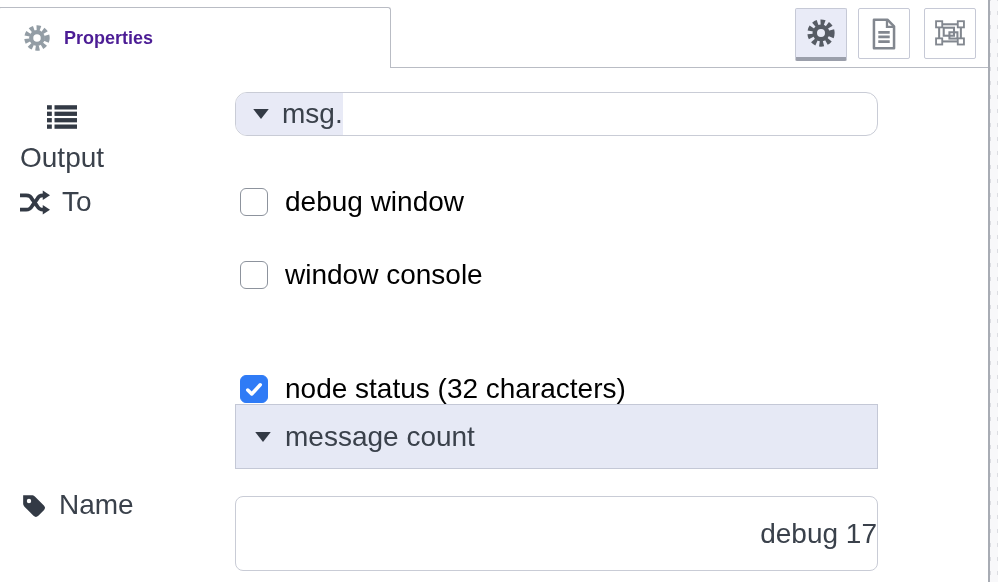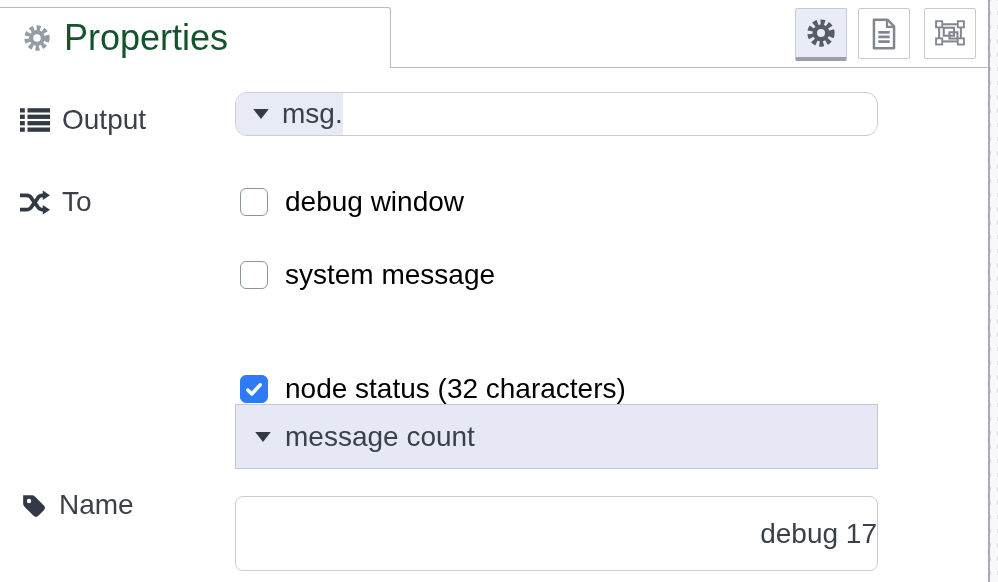--- a/index.html
+++ b/index.html
@@ -9,21 +9,21 @@
     font-family:"Liberation Sans","DejaVu Sans",sans-serif;
     color:#3a414b;
   }
   
   .tab{
     position:absolute;left:-2px;top:7px;width:393px;height:61px;
     background:#fff;border:1.5px solid #b9bcc4;border-bottom:none;
     border-radius:3px 3px 0 0;
     display:flex;align-items:center;gap:13px;padding-left:24px;box-sizing:border-box;
   }
-  .tab-title{font-size:36px;font-weight:normal;color:#14532d;}
+  .tab-title{font-size:18px;font-weight:bold;color:#4c1d95;}
   .tab-gear{color:#939da5;width:28px;height:28px;}
   .tabs-underline{
     position:absolute;left:391px;top:66.5px;width:597px;height:1.5px;background:#b9bcc4;
   }
   .tb-btn{
     position:absolute;top:8px;width:52px;box-sizing:border-box;border-radius:2px;
     display:flex;align-items:center;justify-content:center;cursor:pointer;
   }
   .tb-btn.active{
     left:795px;height:53px;background:#e9ebf7;
@@ -40,21 +40,21 @@
     position:absolute;right:0;top:0;height:582px;width:8px;background:#f8f8fa;
     background-image:radial-gradient(#dcdde2 1px, transparent 1.2px);
     background-size:8px 14px;background-position:4px 6px;
   }
   
   .form-label{
     position:absolute;left:20px;display:flex;align-items:center;gap:12px;
     font-size:28px;color:#3a414b;
   }
   .form-label svg{color:#333a45;flex:none;}
-  #label-output{top:104px;}
+  #label-output{top:104px;flex-direction:column;}
   #label-to{top:186px;}
   #label-name{top:489px;}
 
   .typed-input{
     position:absolute;left:235px;top:92px;width:643px;height:44px;box-sizing:border-box;
     border:1.5px solid #c9ccd6;border-radius:12px;background:#fff;
     display:flex;align-items:stretch;overflow:hidden;
   }
   .typed-prefix{
     width:107px;flex:none;background:#e8eaf6;
@@ -173,21 +173,21 @@
 <div class="check-row" id="check-row-0">
   <div class="checkbox">
     
   </div>
   <span class="check-label">debug window</span>
 </div>
 <div class="check-row" id="check-row-1">
   <div class="checkbox">
     
   </div>
-  <span class="check-label">system message</span>
+  <span class="check-label">window console</span>
 </div>
 <div class="check-row" id="check-row-2">
   <div class="checkbox checked">
     <svg width="18" height="15" viewBox="0 0 14 12" fill="none" stroke="#ffffff" stroke-width="2.8" stroke-linecap="round" stroke-linejoin="round">
         <polyline points="2,6.4 5.2,9.6 12,2.2"></polyline>
       </svg>
   </div>
   <span class="check-label">node status (32 characters)</span>
 </div>
 

